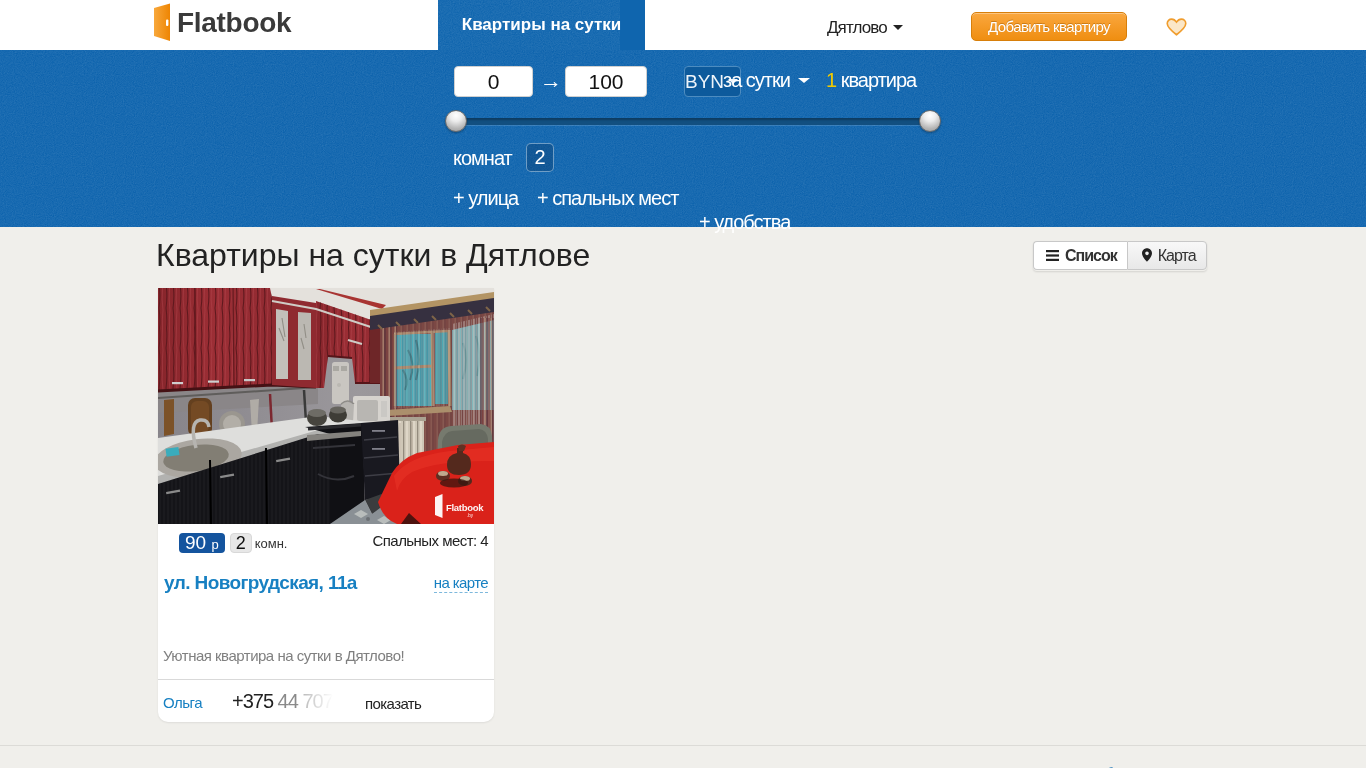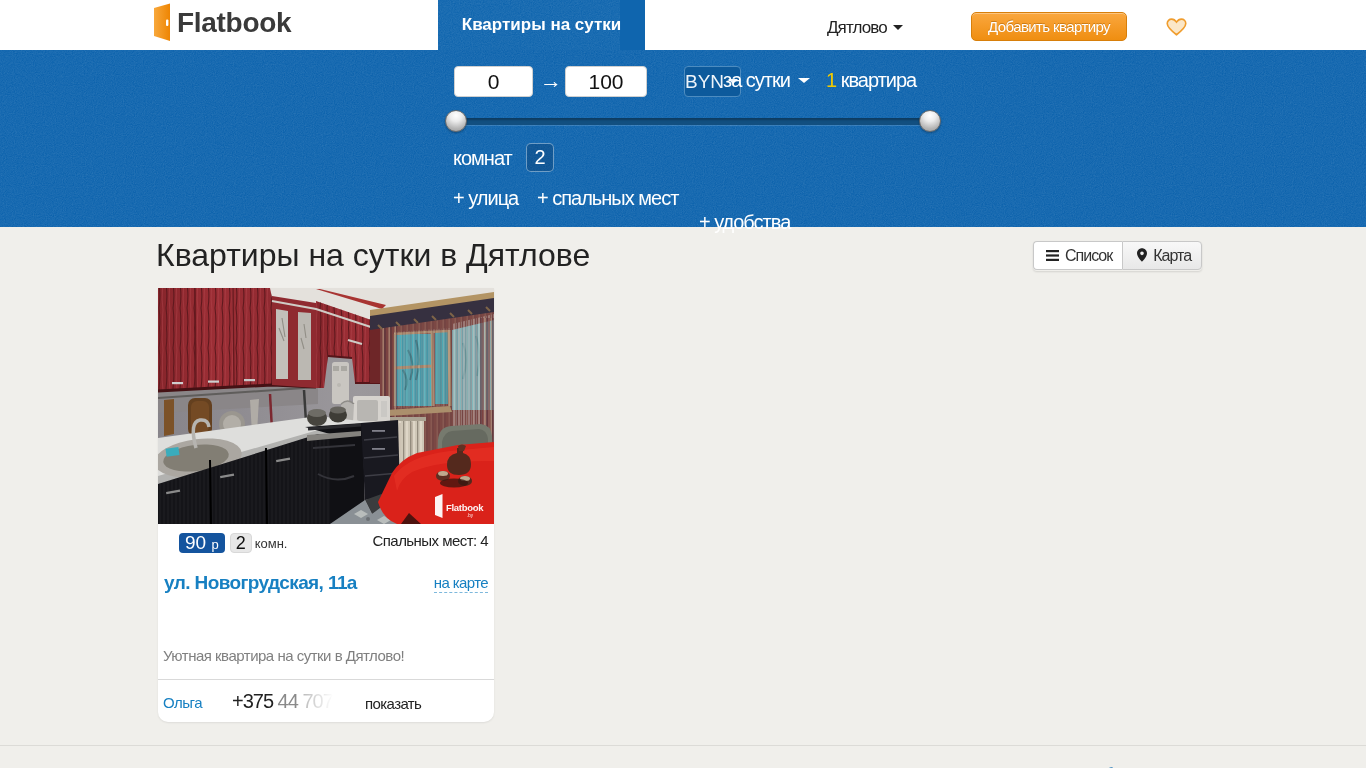--- a/index.html
+++ b/index.html
@@ -39,21 +39,21 @@
 #rooms-box { position:absolute; left:526px; top:93px; width:28px; height:29px; background:rgba(8,48,88,.30); border:1px solid rgba(190,215,235,.55); border-radius:5px; color:#fff; font-size:20px; text-align:center; line-height:27px; }
 .flink { position:absolute; top:137px; color:#fff; font-size:20px; letter-spacing:-1px; }
 #fl1 { left:453px; }
 #fl2 { left:537px; }
 #fl3 { left:699px;margin-top:24px; }
 
 
 #h1 { position:absolute; left:156px; top:237px; font-size:32px; color:#222; font-weight:normal; }
 #viewtoggle { position:absolute; left:1033px; top:241px; height:30px; border-radius:4px; box-shadow:0 1px 2px rgba(0,0,0,.12); }
 .vbtn { display:inline-block; height:29px; border:1px solid #c8c8c8; font-size:16px; letter-spacing:-1px; color:#333; line-height:27px; vertical-align:top; }
-#vbtn1 { border-radius:4px 0 0 4px; background:#fff; border-right:none; padding:0 10px 0 12px; }
+#vbtn1 { border-radius:4px 0 0 4px; background:#fff; border-right:none; padding:0 10px 0 12px;font-weight:bold; }
 #vbtn2 { border-radius:0 4px 4px 0; background:linear-gradient(#f8f8f8,#e8e8e8); padding:0 10px 5px 14px; }
 .vicon { display:inline-block; vertical-align:middle; margin:-3px 6px 0 0; }
 
 
 #card { position:absolute; left:158px; top:288px; width:336px; height:434px; background:#fff; border-radius:0 0 10px 10px; box-shadow:0 1px 2px rgba(0,0,0,.08); }
 #photo { position:absolute; left:0; top:0; width:336px; height:236px; }
 #badges { position:absolute; left:5px; top:245px; height:21px;margin-left:16px; }
 #price { display:inline-block; background:#14549e; color:#fff; border-radius:4px; padding:0 6px; height:20px; line-height:19px; font-size:19px; vertical-align:top; }
 #price span { font-size:13px; }
 #rooms2 { display:inline-block; background:#e7e7e7; border:1px solid #d8d8d8; color:#111; border-radius:4px; padding:0 5px; height:20px; line-height:18px; font-size:18px; vertical-align:top; margin-left:5px; }

